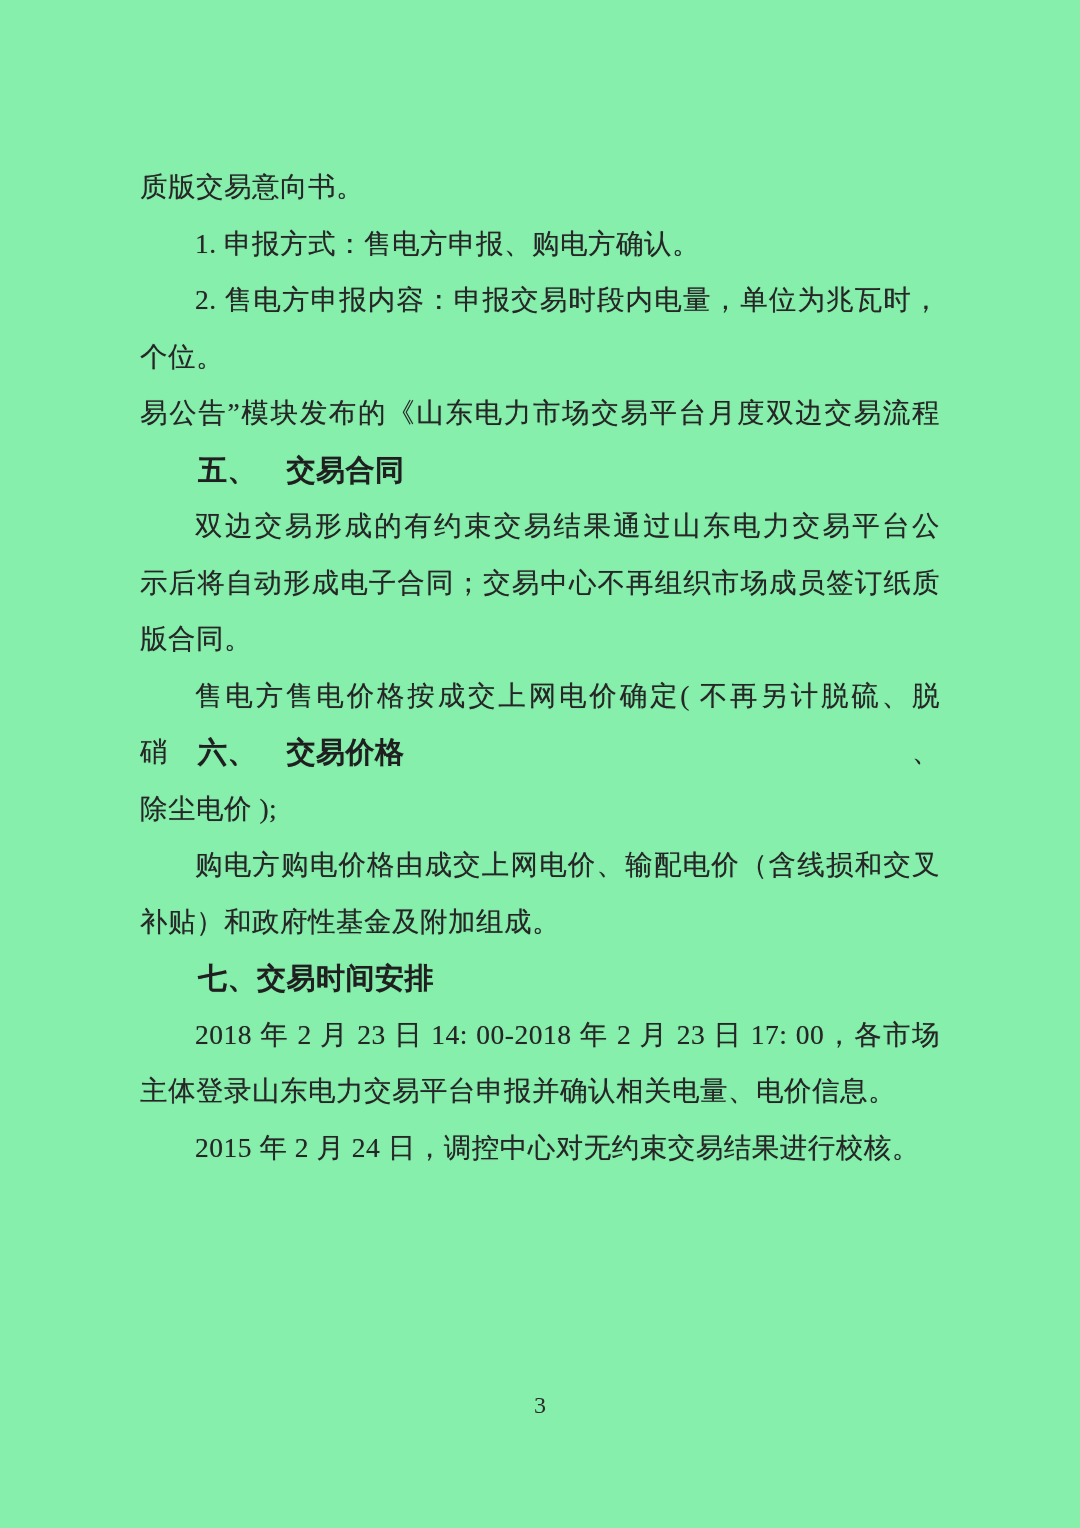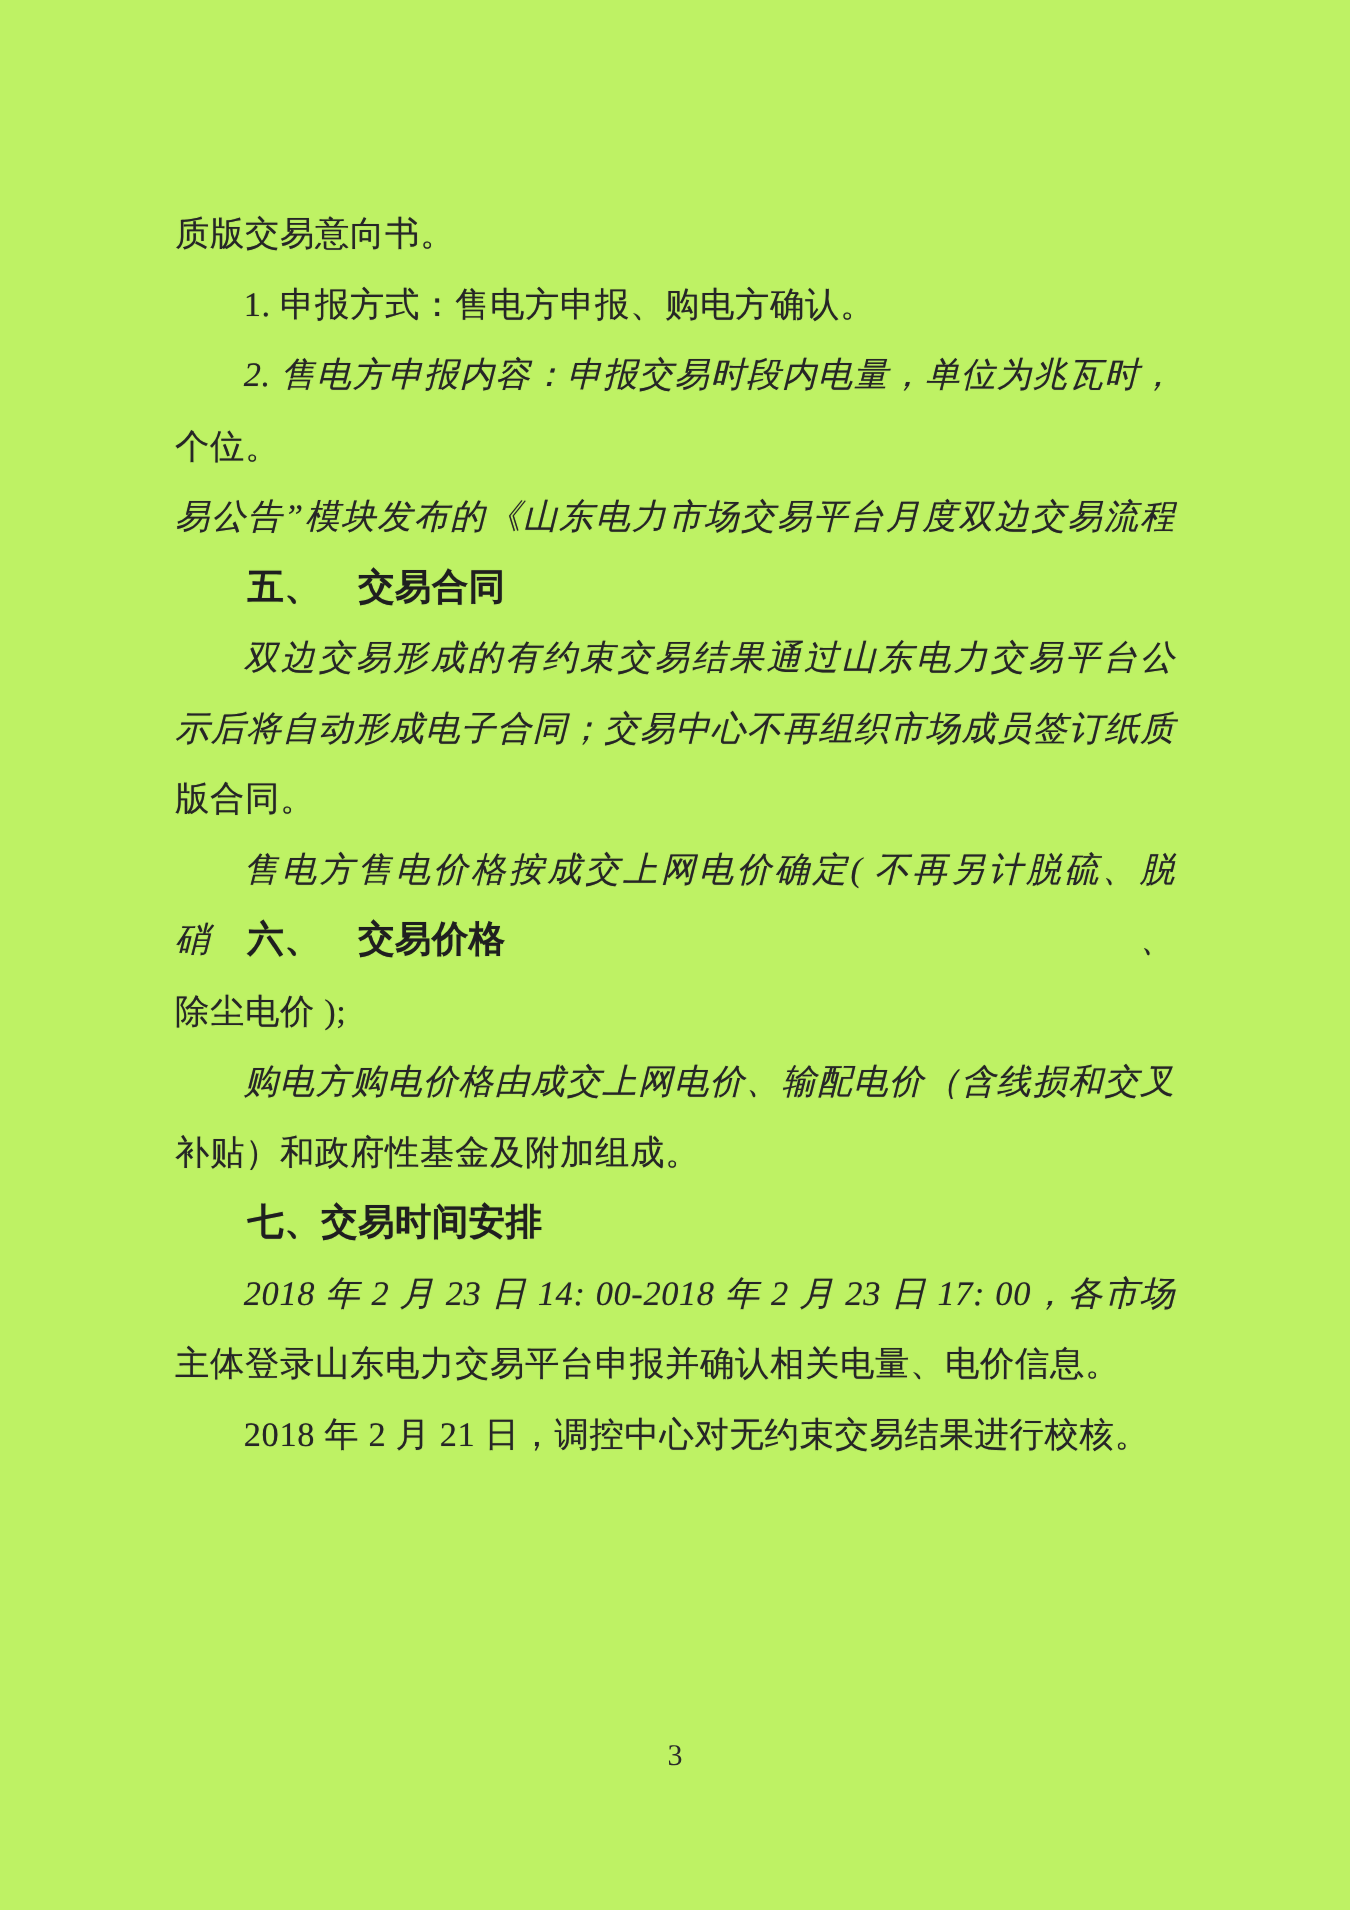--- a/index.html
+++ b/index.html
@@ -4,21 +4,21 @@
 <style>
   html, body {
     margin: 0;
     padding: 0;
     background: #ffffff;
   }
   .page {
     position: relative;
     width: 1080px;
     height: 1528px;
-    background: #bef264;
+    background: #86efac;
     overflow: hidden;
     font-family: "Liberation Serif", "DejaVu Serif", serif;
   }
   .content {
     position: absolute;
     left: 140px;
     top: 159px;
     width: 800px;
   }
   .line {
@@ -28,21 +28,20 @@
     color: #262626;
     text-shadow: 0 0 0.7px rgba(45,45,45,0.55);
     letter-spacing: 0.5px;
     white-space: nowrap;
   }
   .line.justify {
     white-space: normal;
     text-align: justify;
     text-align-last: justify;
     text-justify: inter-ideograph;
-    font-style: italic;
   }
   .line.indent {
     text-indent: 2em;
   }
   .line.heading {
     font-family: "Liberation Sans", "DejaVu Sans", sans-serif;
     font-weight: bold;
     font-size: 29px;
     color: #1f1f1f;
   }
@@ -72,16 +71,16 @@
     <div class="line justify">示后将自动形成电子合同；交易中心不再组织市场成员签订纸质</div>
     <div class="line">版合同。</div>
     <div class="line indent justify">售电方售电价格按成交上网电价确定( 不再另计脱硫、脱硝、</div>
     <div class="line indent heading">六、　交易价格</div>
     <div class="line">除尘电价 );</div>
     <div class="line indent justify">购电方购电价格由成交上网电价、输配电价（含线损和交叉</div>
     <div class="line">补贴）和政府性基金及附加组成。</div>
     <div class="line indent heading">七、交易时间安排</div>
     <div class="line indent justify">2018 年 2 月 23 日 14: 00-2018 年 2 月 23 日 17: 00，各市场</div>
     <div class="line">主体登录山东电力交易平台申报并确认相关电量、电价信息。</div>
-    <div class="line indent">2018 年 2 月 21 日，调控中心对无约束交易结果进行校核。</div>
+    <div class="line indent">2015 年 2 月 24 日，调控中心对无约束交易结果进行校核。</div>
   </main>
   <div class="page-number">3</div>
 </div>
 
 </body></html>

